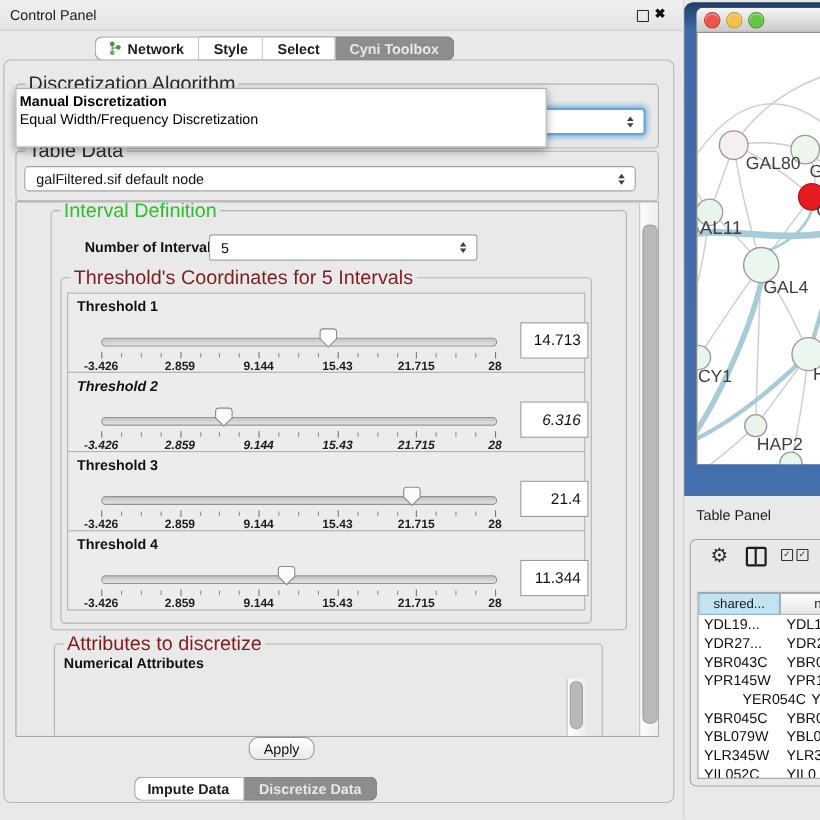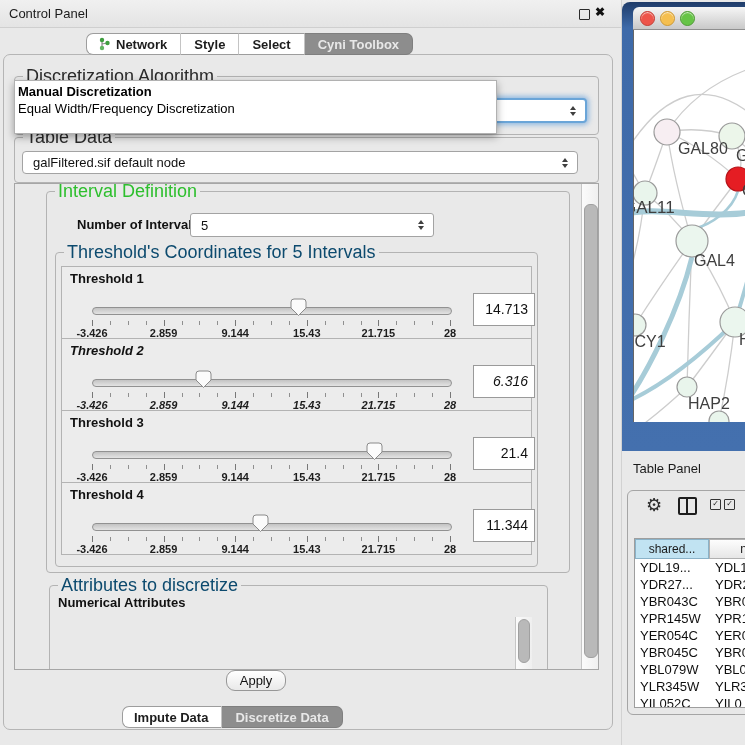--- a/index.html
+++ b/index.html
@@ -16,21 +16,21 @@
   .tab{display:flex;align-items:center;gap:5px;padding:0 13px;background:#fff;border-top:1px solid #9d9d9d;border-bottom:1px solid #9d9d9d;border-right:1px solid #c4c4c4;font-size:13px;font-weight:bold;color:#1c1c1c;cursor:pointer;white-space:nowrap;}
   .tab:first-child{border-left:1px solid #9d9d9d;border-radius:7px 0 0 7px;padding-left:11px;}
   .tab:last-child{border-right:1px solid #9d9d9d;border-radius:0 7px 7px 0;}
   .tab.selected{background:#8d8d8d;color:#e8e8e8;border-color:#7f7f7f;align-items:center;}
   
   #content-box{position:absolute;left:3px;top:54px;width:608px;height:674px;border:1px solid #b5b5b5;border-radius:7px;}
   
   .group{position:absolute;border:1px solid #b3b3b3;border-radius:4px;}
   .group-title{position:absolute;top:-8px;left:8px;background:#e9e9e9;padding:0 3px;font-size:18px;color:#2b2b2b;line-height:15px;}
   .gt-green{color:#2dbf2d;}
-  .gt-blue{color:#0c4a6e;}
+  .gt-blue{color:#7f1d1d;}
   
   .combo{position:absolute;background:#fff;border:1px solid #a3a3a3;border-radius:4px;font-size:13px;color:#111;display:flex;align-items:center;padding:0 10px;cursor:pointer;}
   .combo.focused{border:2px solid #6aa5d8;box-shadow:0 0 5px 2px rgba(100,160,220,.65);}
   .spin-arrows{position:absolute;right:9px;top:50%;transform:translateY(-50%);display:flex;flex-direction:column;gap:2px;}
   .arr-up{width:0;height:0;border-left:3.5px solid transparent;border-right:3.5px solid transparent;border-bottom:4.5px solid #3f3f3f;}
   .arr-dn{width:0;height:0;border-left:3.5px solid transparent;border-right:3.5px solid transparent;border-top:4.5px solid #3f3f3f;}
   
   #algo-popup{position:absolute;left:14px;top:80px;width:483px;height:54px;background:#fff;border:1px solid #b1b1b1;box-shadow:0 3px 8px rgba(0,0,0,.35);z-index:40;padding-top:3px;box-sizing:border-box;}
   #algo-popup .hint{font-size:13px;color:#b4b4b4;text-align:center;height:17px;line-height:16px;}
   #algo-popup .opt{font-size:13px;color:#000;height:17px;line-height:16px;padding-left:3px;cursor:pointer;}
@@ -421,21 +421,21 @@
         </div>
         <div class="tp-row">
           <div class="tp-cell" style="width: 74px; padding-left: 5px;">YBR043C</div>
           <div class="tp-cell" style="width: 76px; padding-left: 6px;">YBR0</div>
         </div>
         <div class="tp-row">
           <div class="tp-cell" style="width: 74px; padding-left: 5px;">YPR145W</div>
           <div class="tp-cell" style="width: 76px; padding-left: 6px;">YPR1</div>
         </div>
         <div class="tp-row">
-          <div class="tp-cell" style="width: 74px; padding-left: 5px;">YER054C</div>
+          <div class="tp-cell" style="width: 74px; padding-left: 5px; margin-left: 35px;">YER054C</div>
           <div class="tp-cell" style="width: 76px; padding-left: 6px;">YER0</div>
         </div>
         <div class="tp-row">
           <div class="tp-cell" style="width: 74px; padding-left: 5px;">YBR045C</div>
           <div class="tp-cell" style="width: 76px; padding-left: 6px;">YBR0</div>
         </div>
         <div class="tp-row">
           <div class="tp-cell" style="width: 74px; padding-left: 5px;">YBL079W</div>
           <div class="tp-cell" style="width: 76px; padding-left: 6px;">YBL0</div>
         </div>

